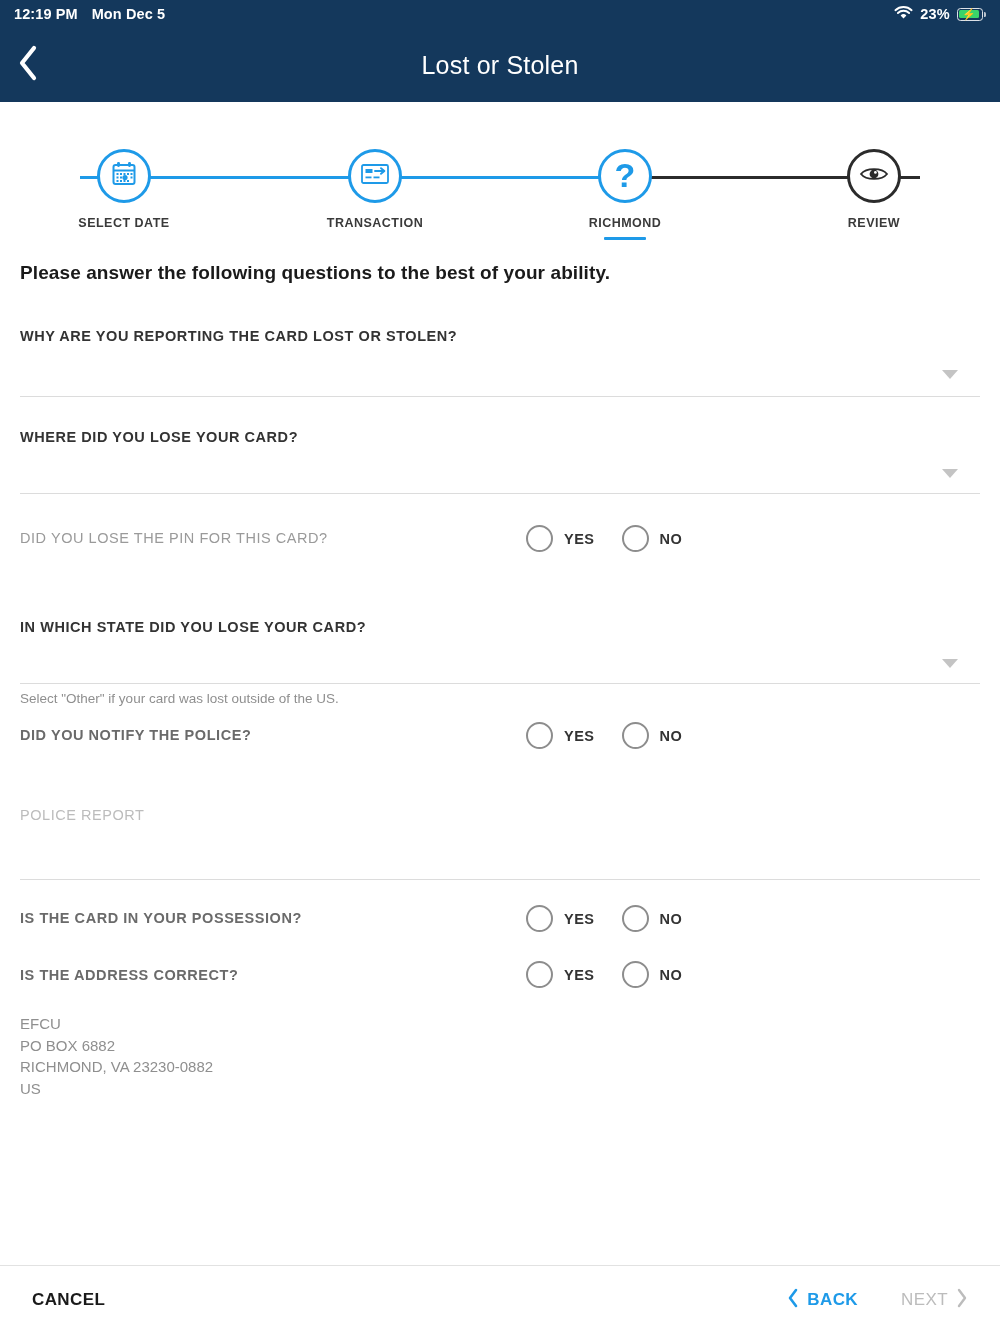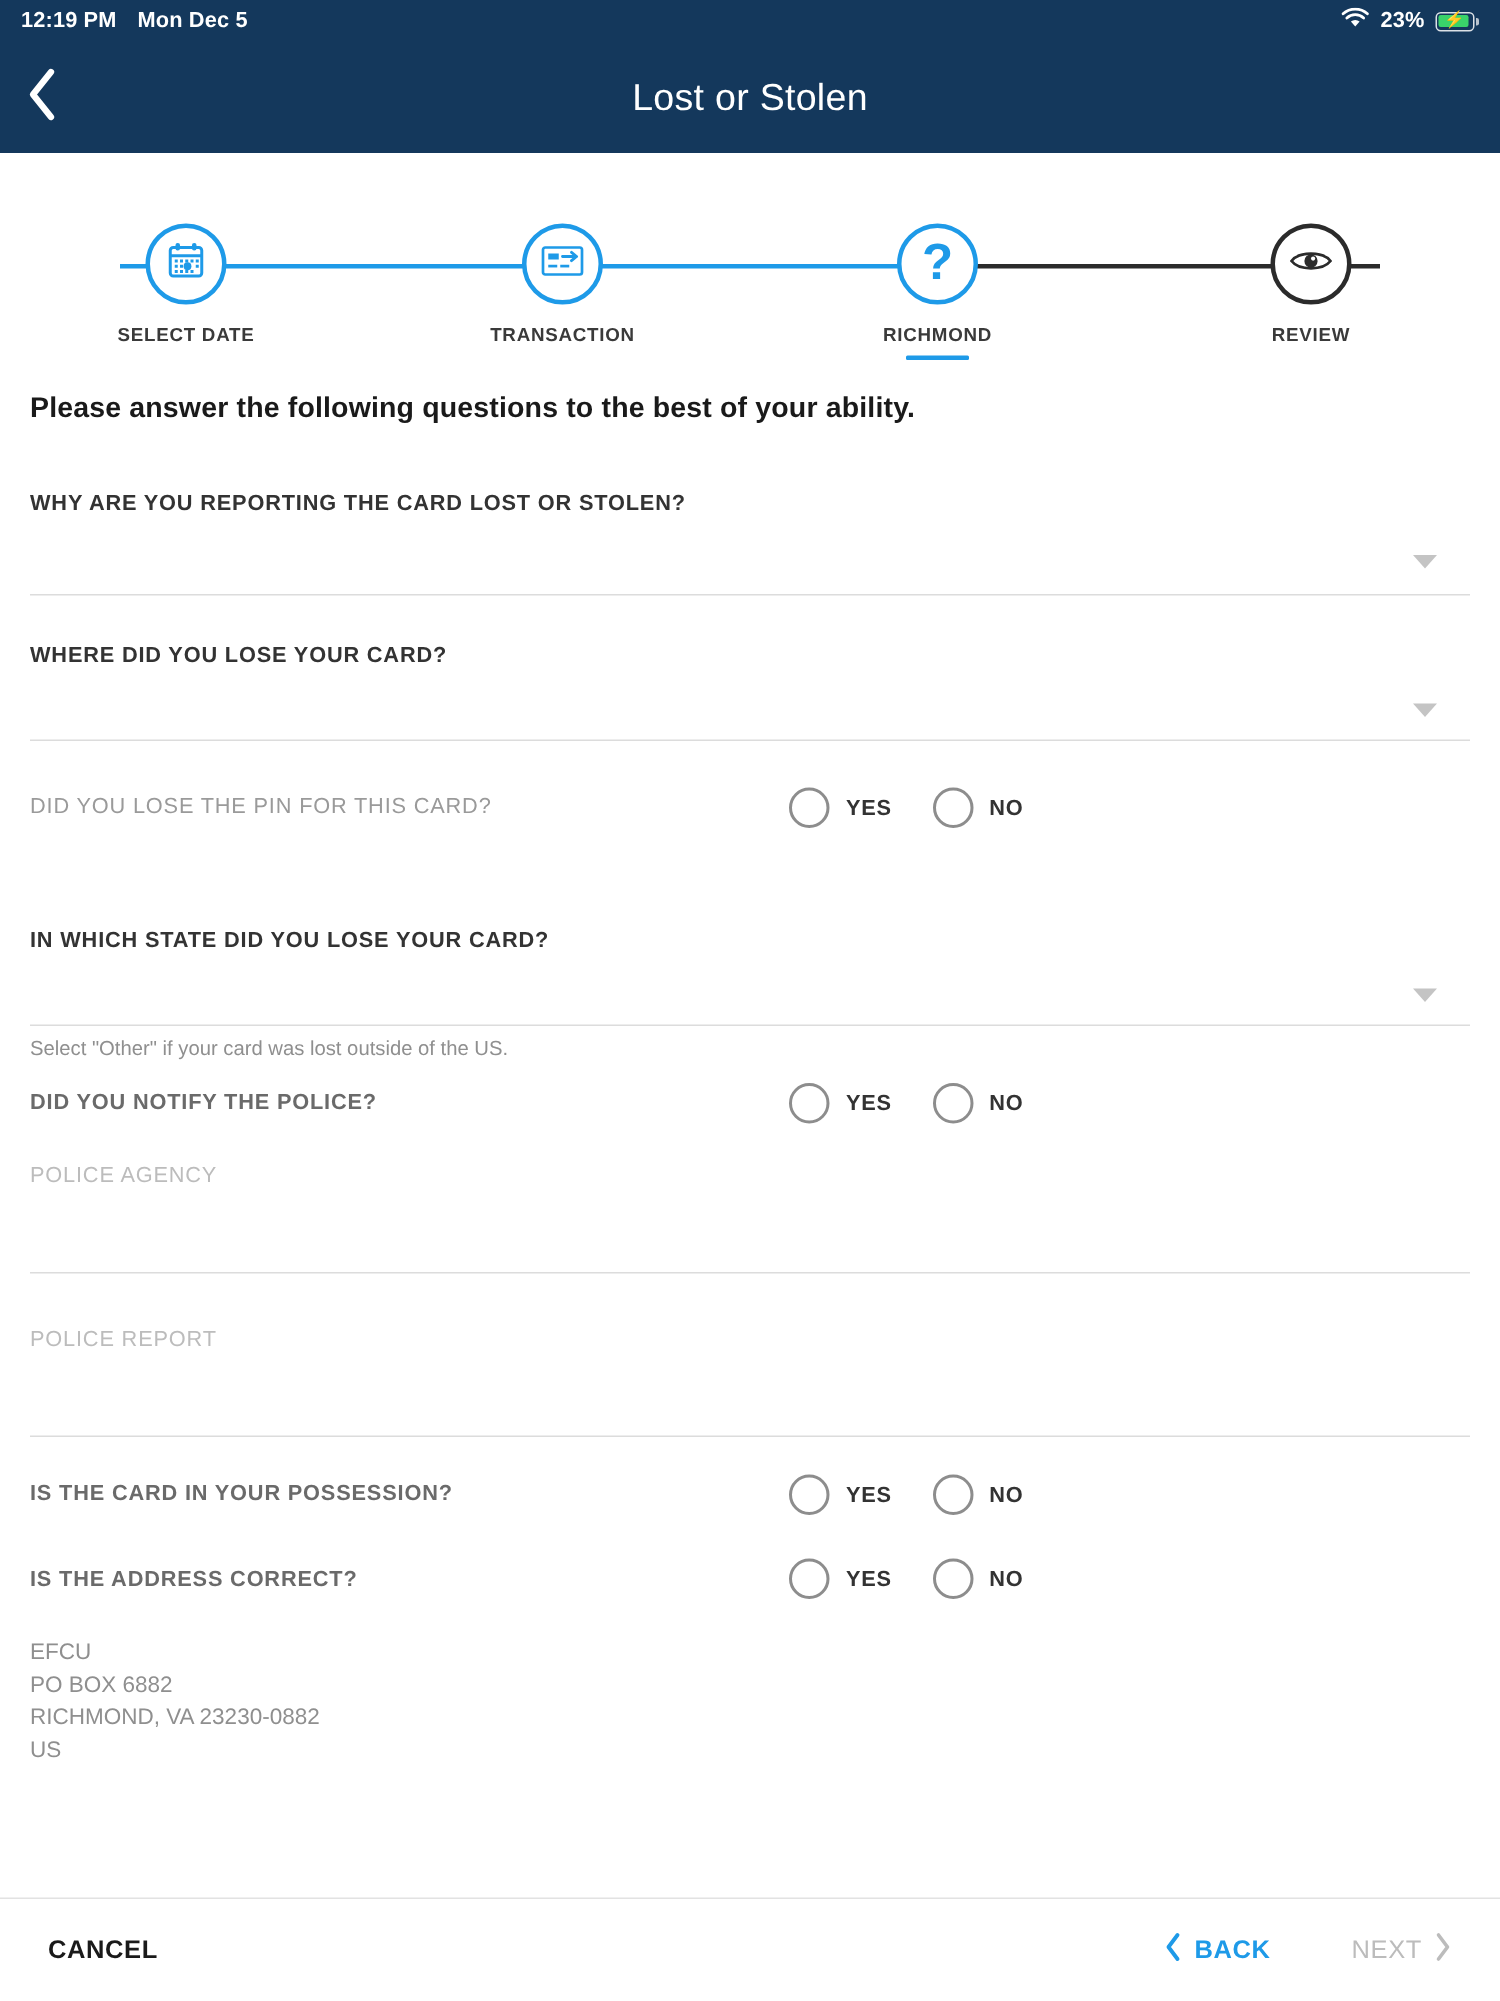--- a/index.html
+++ b/index.html
@@ -136,21 +136,21 @@
   .footer {
     position: absolute; left: 0; right: 0; bottom: 0;
     height: 69px; background: #ffffff;
     border-top: 1px solid #e2e2e2;
     display: flex; align-items: center; padding: 0 32px;
   }
   .cancel-btn {
     font-size: 17px; font-weight: bold; color: #1a1a1a;
     letter-spacing: .4px; cursor: pointer;
   }
-  .footer-right { margin-left: auto; display: flex; align-items: center; gap: 54px; }
+  .footer-right { margin-left: auto; display: flex; align-items: center; gap: 43px; }
   .back-btn, .next-btn {
     display: flex; align-items: center; gap: 8px;
     font-size: 17px; font-weight: bold; letter-spacing: .4px; cursor: pointer;
   }
   .back-btn { color: #1e9ae8; }
   .next-btn { color: #bcbcbc; font-weight: 500; }
 </style>
 </head>
 <body>
 
@@ -311,25 +311,20 @@
         <span class="radio-circle"></span>
         <span class="radio-text">YES</span>
       </div>
       <div class="radio-opt">
         <span class="radio-circle"></span>
         <span class="radio-text">NO</span>
       </div>
     </div>
   </div>
 
-  <div class="field" style="margin-top:5px;">
-    <div class="q-label faint">POLICE AGENCY</div>
-    <div style="height:56px;"></div>
-    <div class="underline-rule"></div>
-  </div>
 
   <div class="field" style="margin-top:36px;">
     <div class="q-label faint">POLICE REPORT</div>
     <div style="height:56px;"></div>
     <div class="underline-rule"></div>
   </div>
 
   <div class="field" style="margin-top:30px; height:44px;">
     <div class="q-label mid">IS THE CARD IN YOUR POSSESSION?</div>
     <div class="radio-group" style="left:506px; top:-5px;">

